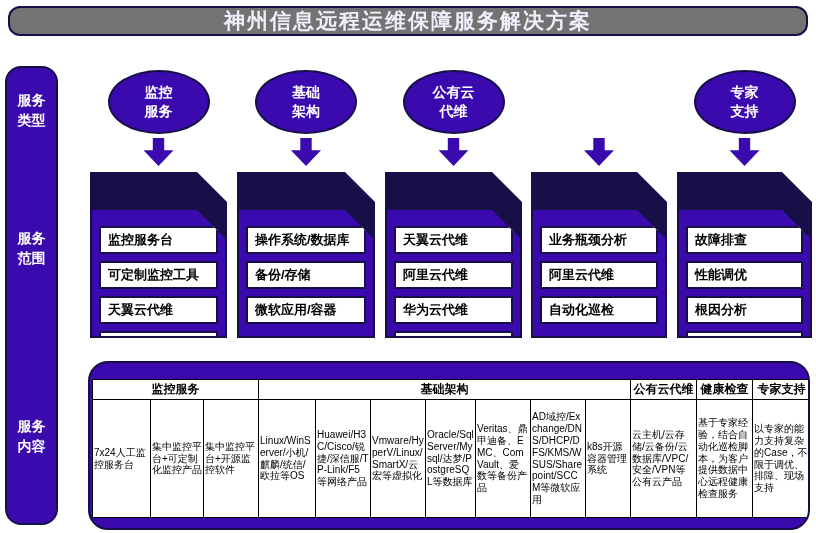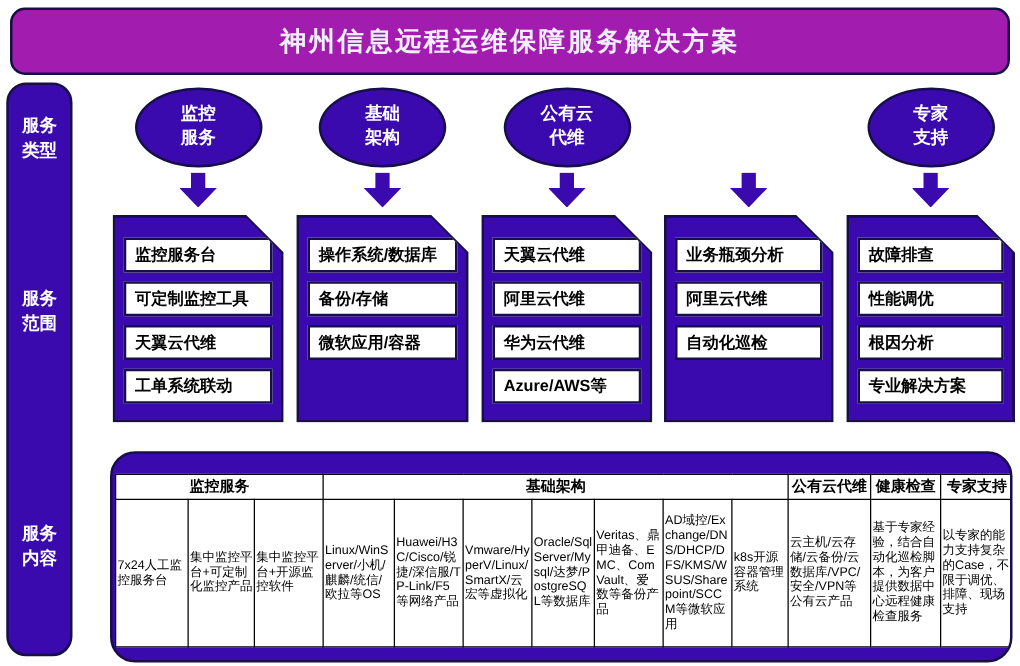--- a/index.html
+++ b/index.html
@@ -2,22 +2,22 @@
 <html><head>
 <meta charset="utf-8">
 <style>
   html,body{margin:0;padding:0;background:#fff;}
   *{box-sizing:border-box;}
   body{font-family:"Liberation Sans","DejaVu Sans",sans-serif;}
   #page{position:relative;width:816px;height:533px;background:#ffffff;overflow:hidden;}
 
   
   .title-bar{
-    position:absolute;left:8px;top:6px;width:800px;height:54px;
-    background:#a21caf;border:2px solid #171048;border-radius:12px;
+    position:absolute;left:8px;top:6px;width:800px;height:30px;
+    background:#737373;border:2px solid #171048;border-radius:12px;
     display:flex;align-items:center;justify-content:center;
   }
   .title-bar span{color:#f2eefc;font-size:21px;font-weight:bold;letter-spacing:2px;}
 
   
   .sidebar{
     position:absolute;left:5px;top:66px;width:53px;height:459px;
     background:#3A0AAE;border:2px solid #171048;border-radius:16px;
   }
   .side-label{
@@ -36,37 +36,38 @@
   .col.c2{left:385px;width:137px;}
   .col.c3{left:531px;width:136px;}
   .col.c4{left:677px;width:135px;}
 
   .ellipse{
     position:absolute;top:4px;left:50%;transform:translateX(-50%);
     width:102px;height:64px;border-radius:50%;
     background:#3A0AAE;border:2px solid #171048;
     display:flex;align-items:center;justify-content:center;text-align:center;
   }
-  .ellipse span{color:#fff;font-size:14px;font-weight:bold;line-height:1.35;white-space:pre-line;font-family:Liberation Mono, monospace;}
+  .ellipse span{color:#fff;font-size:14px;font-weight:bold;line-height:1.35;white-space:pre-line;}
 
   .down-arrow{
     position:absolute;top:72px;left:50%;transform:translateX(-50%);
     width:30px;height:28px;background:#3A0AAE;
     clip-path:polygon(31% 0,69% 0,69% 44%,100% 44%,50% 100%,0 44%,31% 44%);
   }
 
   .shape-box{
     position:absolute;top:106px;left:0;width:100%;height:166px;
     background:#171048;
     clip-path:polygon(0 0,calc(100% - 30px) 0,100% 30px,100% 100%,0 100%);
   }
   .shape-box-fill{
     position:absolute;inset:2px;background:#3A0AAE;
     clip-path:polygon(0 0,calc(100% - 28px) 0,100% 28px,100% 100%,0 100%);
     padding:16px 7px 0 7px;
+    margin-top:36px;
   }
   .scope-item{
     height:28px;margin-bottom:7px;background:#ffffff;
     border:2px solid #171048;
     display:flex;align-items:center;
     padding-left:7px;
     font-size:13px;font-weight:bold;color:#000;white-space:nowrap;
   }
 
   

